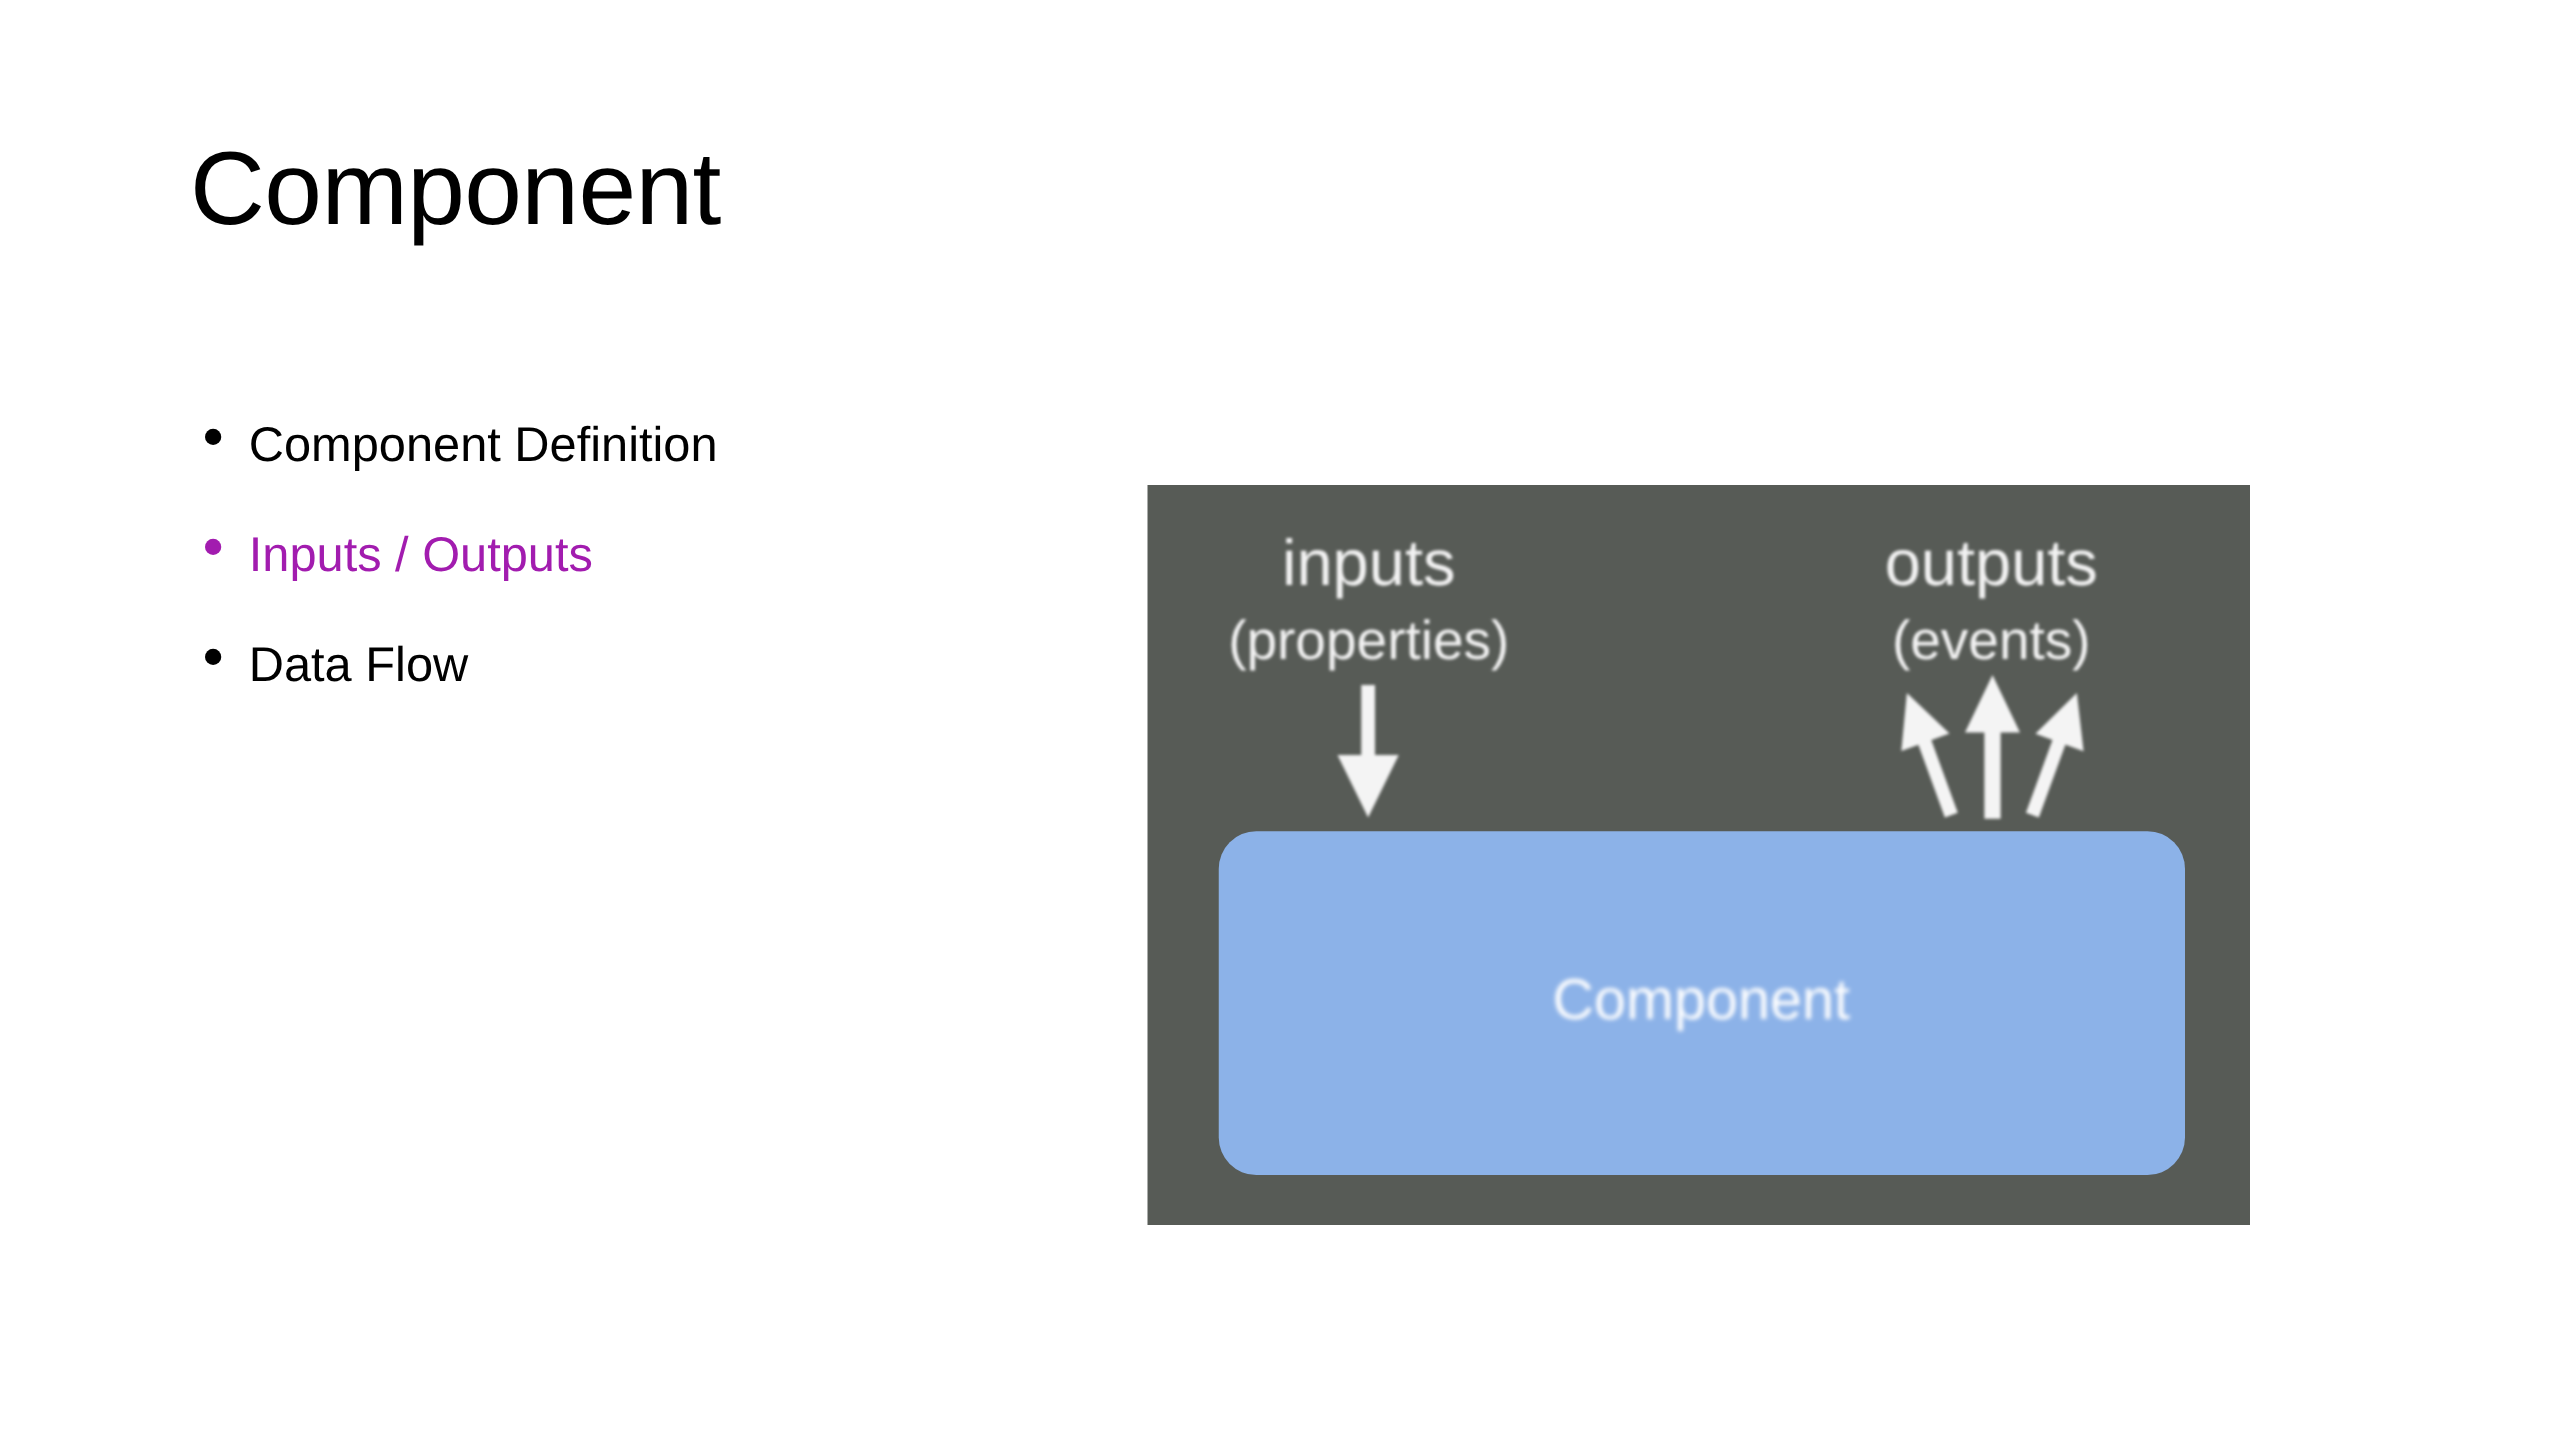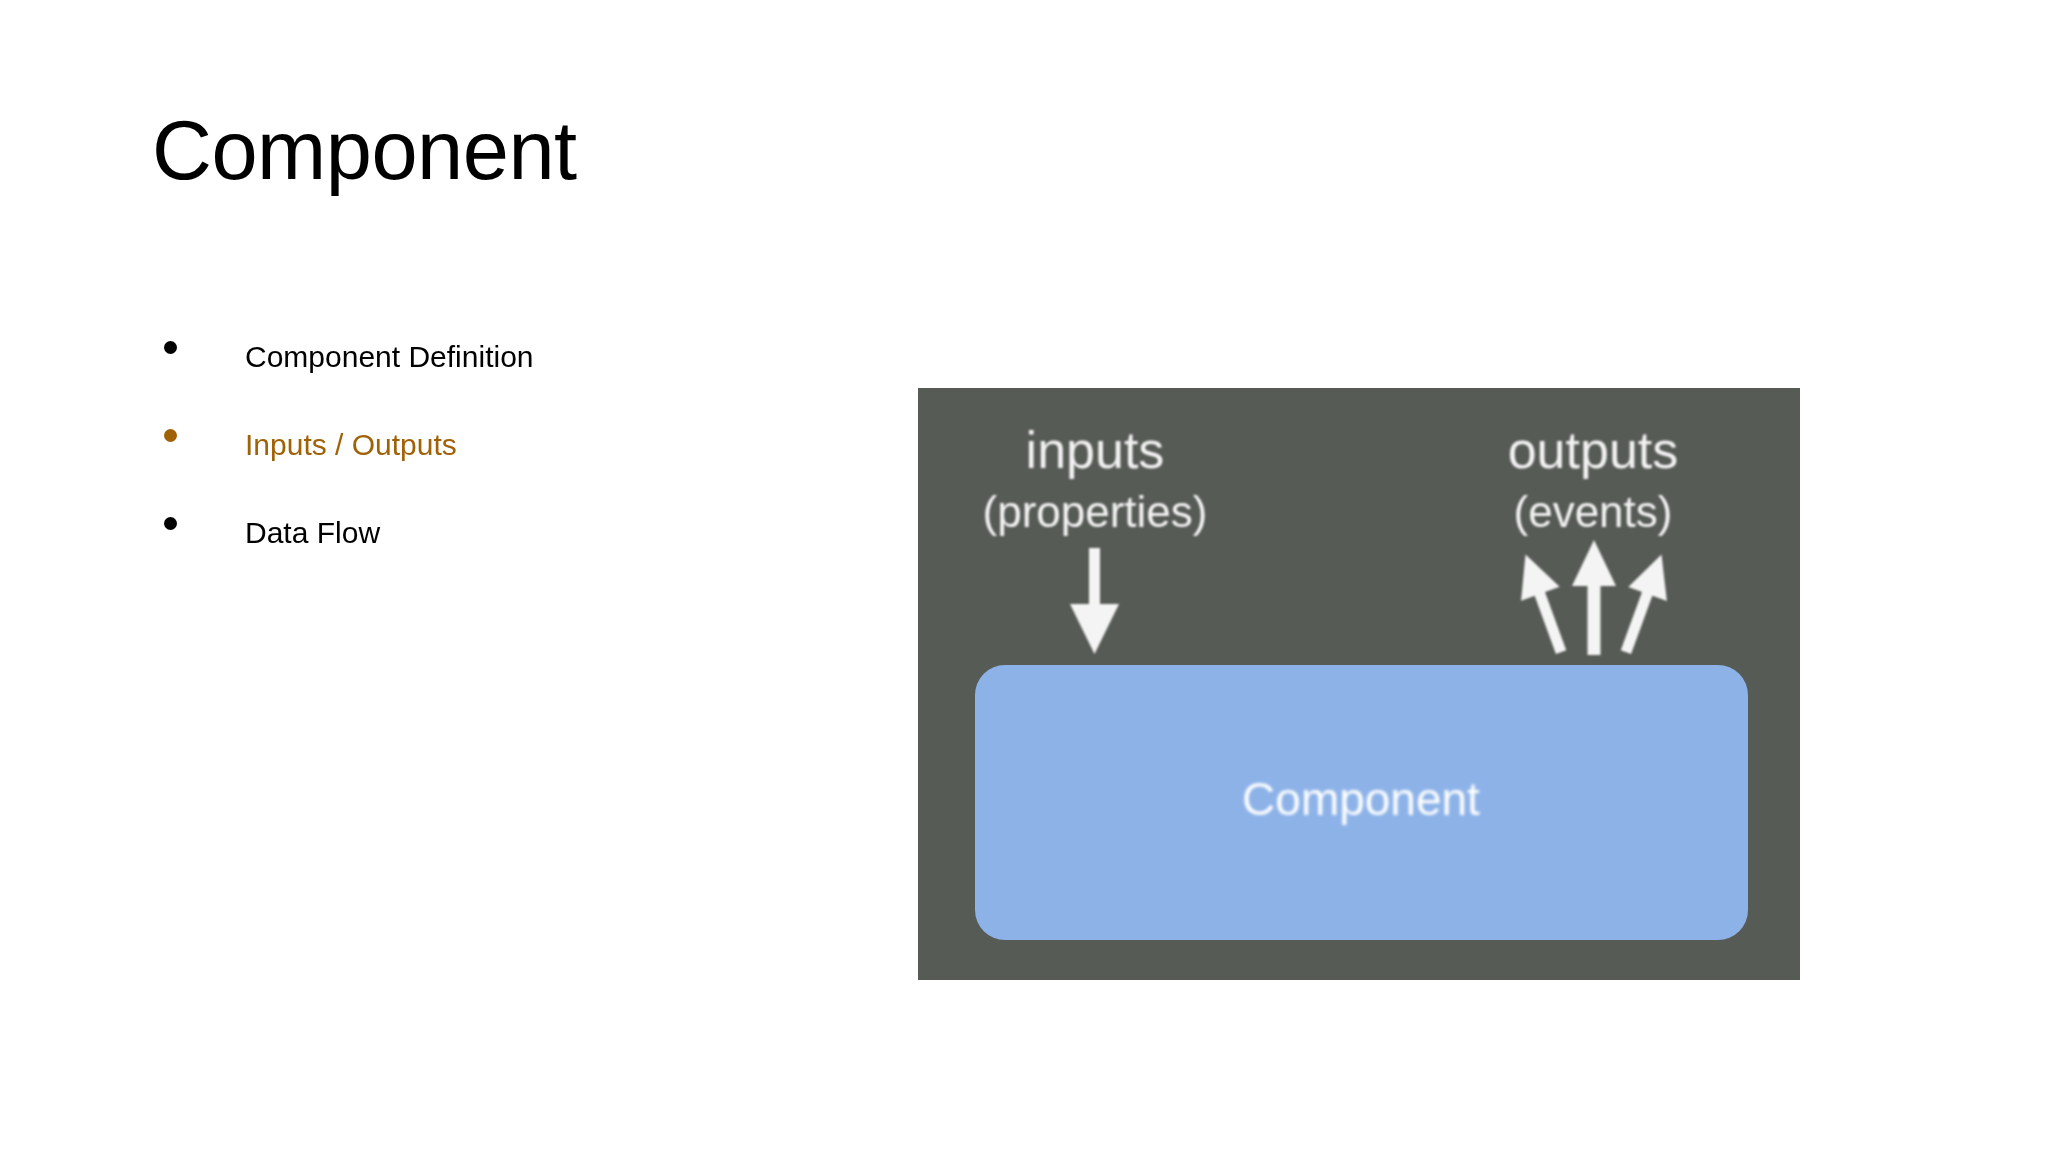--- a/index.html
+++ b/index.html
@@ -38,28 +38,27 @@
   .bullet-list {
     position: absolute;
     left: 152px;
     top: 313px;
     width: 720px;
   }
   .bullet-item {
     display: flex;
     align-items: baseline;
     height: 88px;
-    font-size: 30px;
+    font-size: 39px;
     line-height: 88px;
     color: #000000;
     white-space: nowrap;
-    gap: 46px;
   }
   .bullet-item.accent {
-    color: #a16207;
+    color: #a21caf;
   }
   .bullet-dot {
     flex: 0 0 auto;
     width: 13px;
     height: 13px;
     border-radius: 50%;
     background: currentColor;
     position: relative;
     top: -13px;
     margin-left: 12px;

